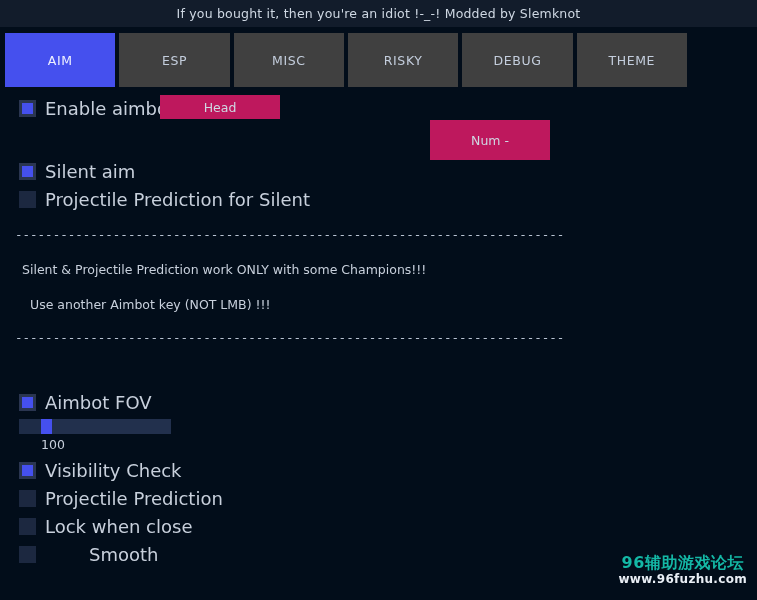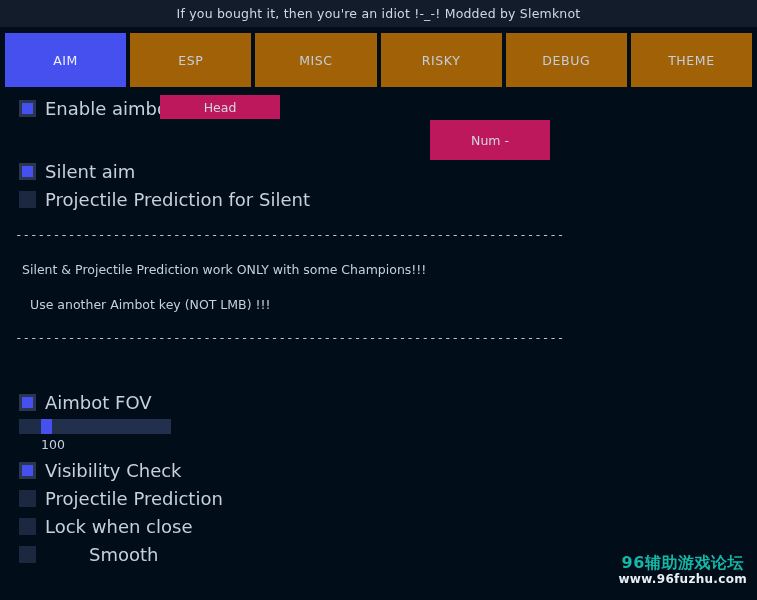--- a/index.html
+++ b/index.html
@@ -32,28 +32,28 @@
     font-size: 12.5px;
     color: #cfd8e3;
     letter-spacing: 0.2px;
     white-space: nowrap;
   }
 
   
   #tabbar {
     position: absolute;
     left: 5px; top: 33px;
-    width: 747px;
+    width: 682px;
     height: 54px;
     display: flex;
     gap: 4px;
   }
   .tab {
     flex: 1 1 0;
-    background: #a16207;
+    background: #404040;
     display: flex;
     align-items: center;
     justify-content: center;
     font-size: 12.5px;
     color: #c4cedd;
     letter-spacing: 0.6px;
     cursor: pointer;
   }
   .tab.active {
     background: #4550ee;

